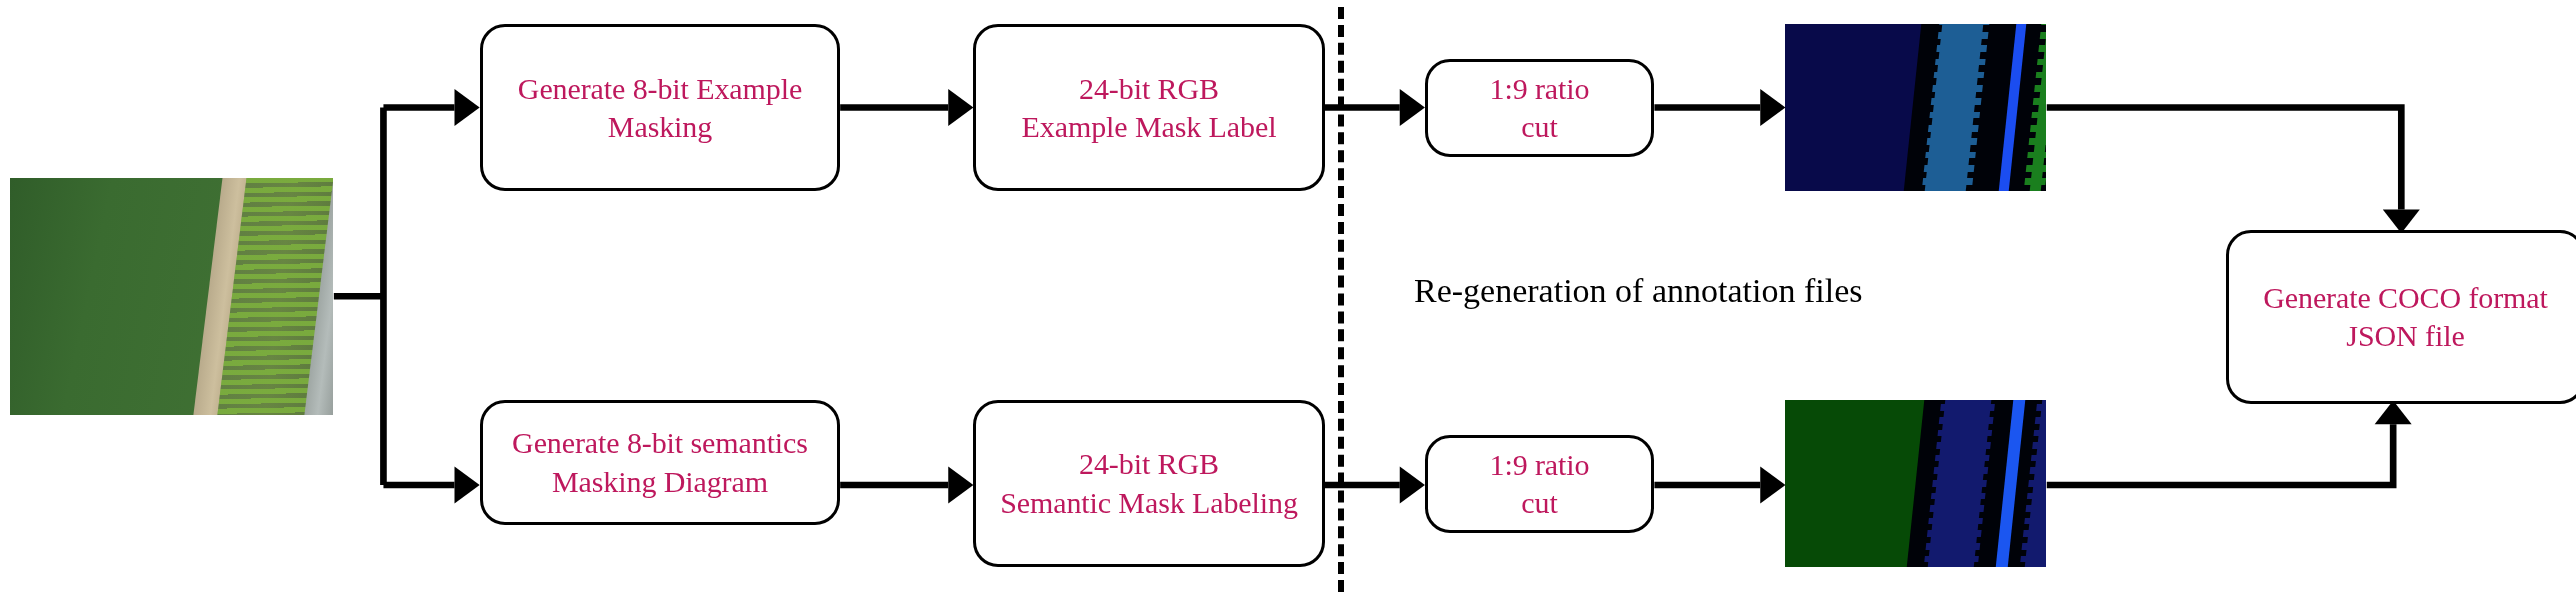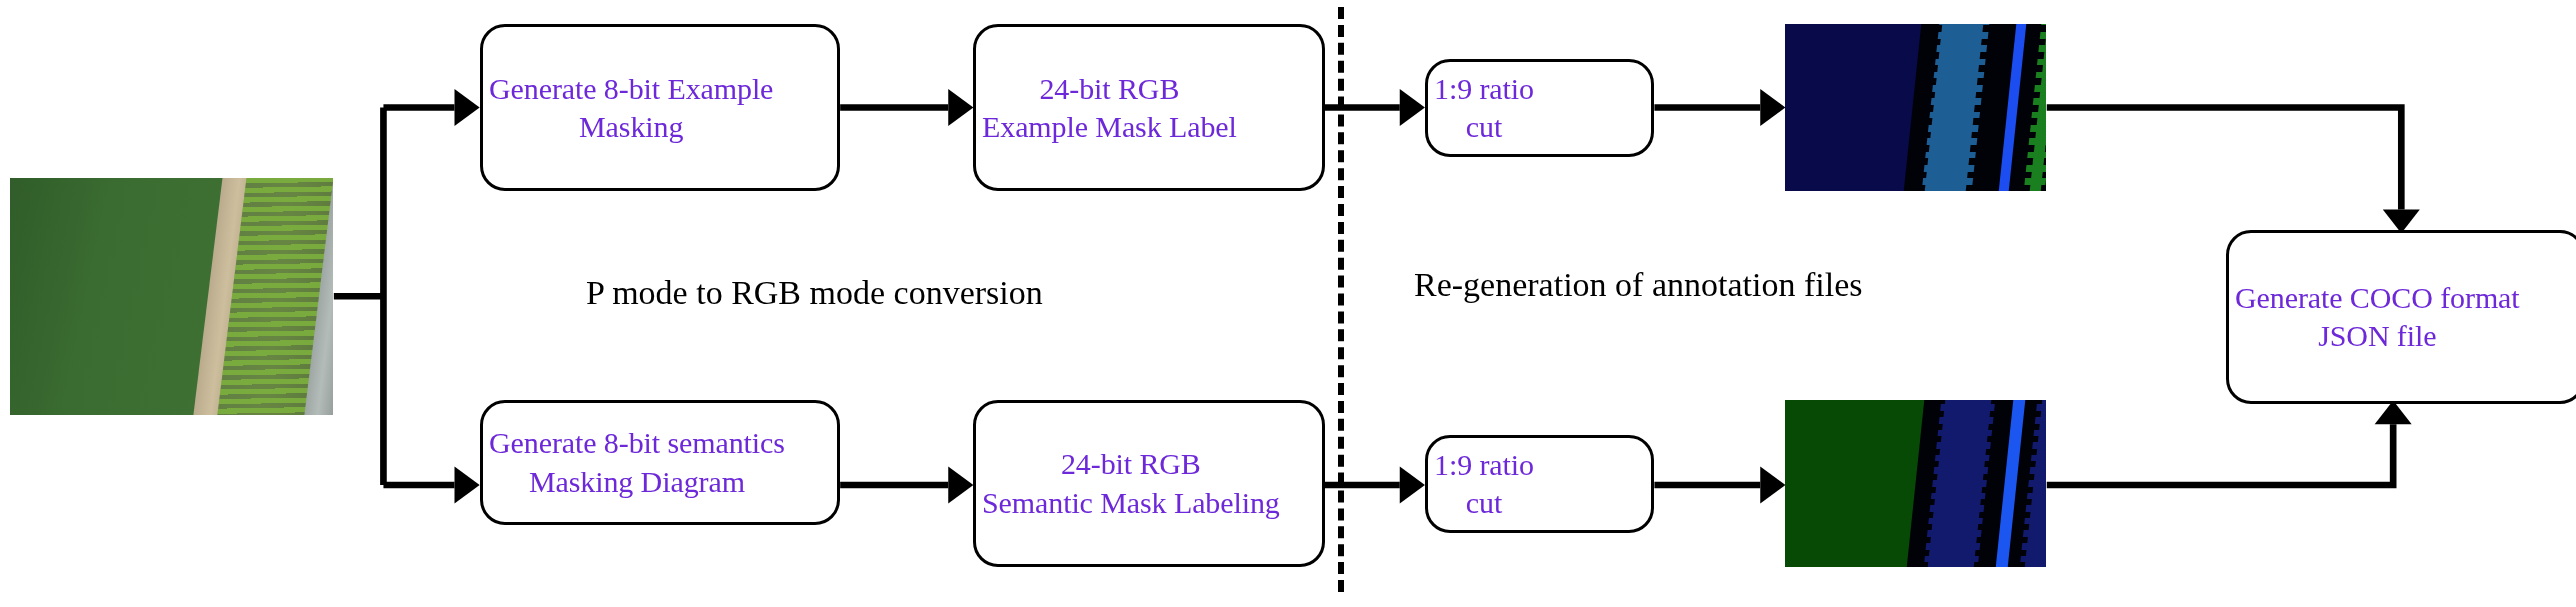--- a/index.html
+++ b/index.html
@@ -9,24 +9,24 @@
 
   
   .box{
     position:absolute;
     box-sizing:border-box;
     border:3.7px solid #000;
     border-radius:25px;
     background:#fff;
     display:flex;
     align-items:center;
-    justify-content:flex-start;
+    justify-content:center;
     text-align:center;
     font-family:"Liberation Serif",serif;
-    color:#6d28d9;
+    color:#be185d;
     line-height:1.28;
     white-space:pre-line;
     letter-spacing:-0.1px;
   }
   .box .txt{display:block;padding:0 6px;}
 
   #box-gen-example{left:480px;  top:24.4px;  width:360px; height:167px; font-size:30px;}
   #box-rgb-example{left:973px; top:24.4px;  width:352px; height:167px; font-size:30px;}
   #box-cut-top    {left:1425px; top:59px;  width:229px; height:98px; font-size:30px;}
   #box-gen-sem    {left:480px;  top:400px; width:360px; height:125px; font-size:30px;}
@@ -36,21 +36,21 @@
 
   
   .caption{
     position:absolute;
     font-family:"Liberation Serif",serif;
     font-size:34px;
     color:#000;
     white-space:nowrap;
   }
   #caption-left {left:586px;  top:274px;}
-  #caption-right{left:1414px; top:266px;}
+  #caption-right{left:1414px; top:272px;}
 
   
   #divider{
     position:absolute;
     left:1338px; top:7.4px;
     width:0; height:585px;
     border-left:6.7px dashed #000;
   }
 
   
@@ -238,17 +238,16 @@
   <div class="box" id="box-cut-bot">
     <span class="txt">1:9 ratio
 cut</span>
   </div>
 
   <div class="box" id="box-coco">
     <span class="txt">Generate COCO format
 JSON file</span>
   </div>
 
-  <div class="caption" id="caption-left">P mode to RGB mode conversion</div>
   <div class="caption" id="caption-right">Re-generation of annotation files</div>
 
 </div>
 
 
 </body></html>

